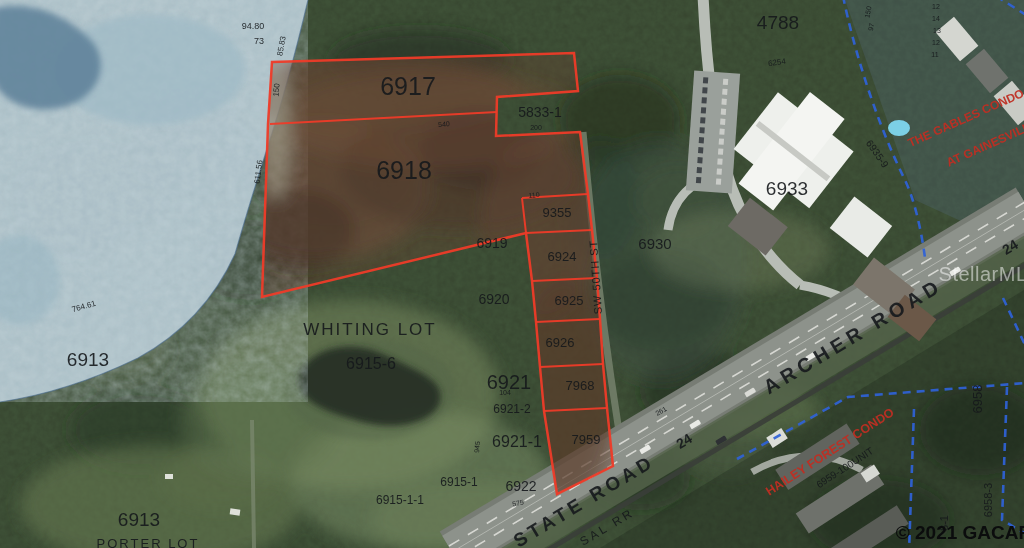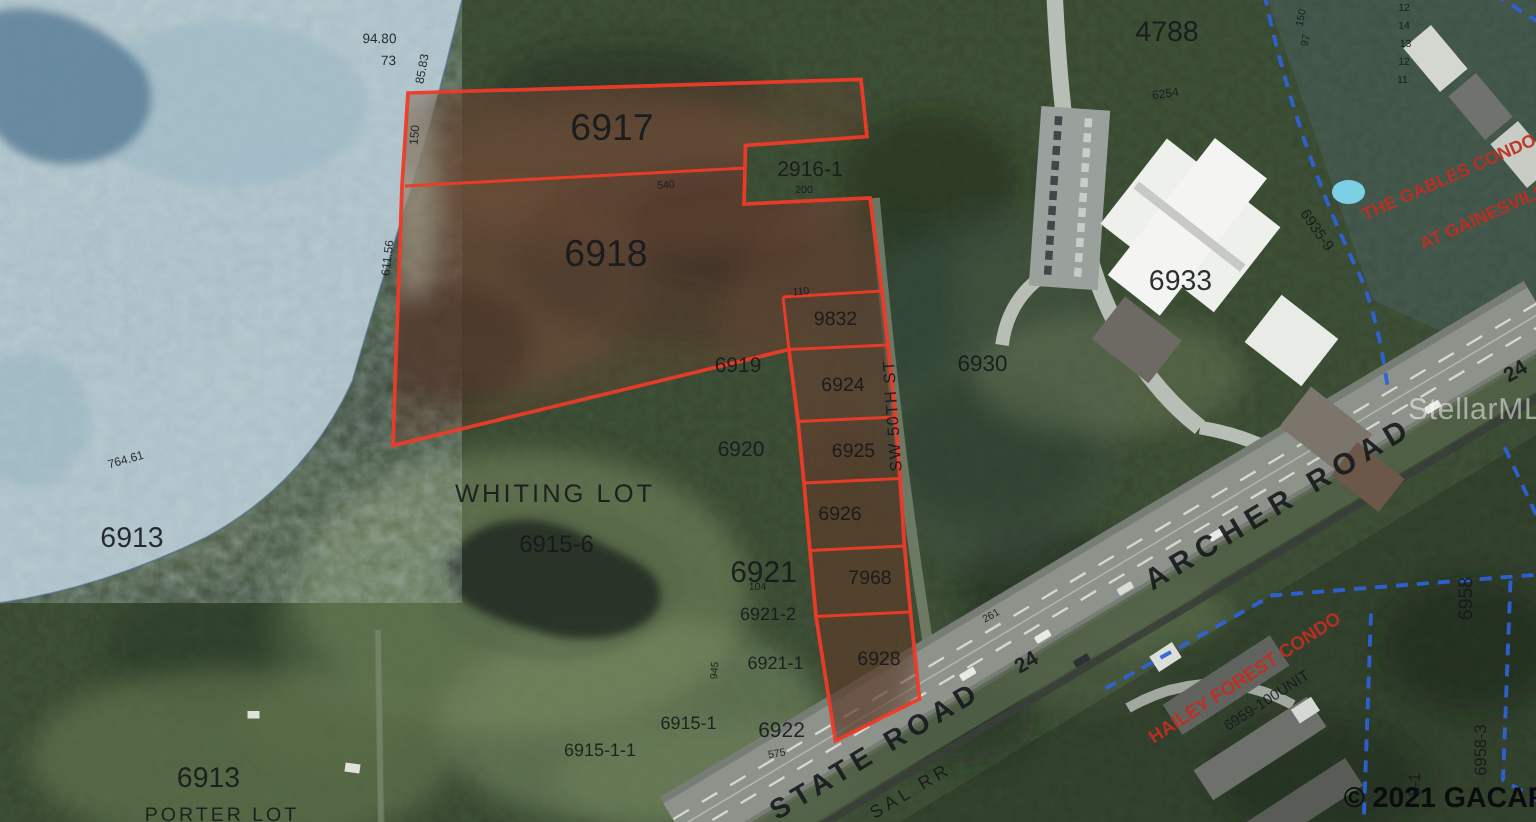--- a/index.html
+++ b/index.html
@@ -228,33 +228,33 @@
           <rect x="716" y="438" width="11" height="5" rx="1" fill="#2e3134"></rect>
         </g>
       <rect x="230" y="509" width="10" height="6" fill="#dfe1da" transform="rotate(8 235 512)"></rect>
       <rect x="165" y="474" width="8" height="5" fill="#dfe1da"></rect>
     </g>
   </svg>
 
   <div class="map-labels">
       <span class="map-label" style="left: 408px; top: 86px; font-size: 25px; transform: translate(-50%, -50%) rotate(0deg);">6917</span>
       <span class="map-label" style="left: 404px; top: 170px; font-size: 25px; transform: translate(-50%, -50%) rotate(0deg);">6918</span>
-      <span class="map-label" style="left: 540px; top: 112px; font-size: 14px; transform: translate(-50%, -50%) rotate(0deg);">2916-1</span>
+      <span class="map-label" style="left: 540px; top: 112px; font-size: 14px; transform: translate(-50%, -50%) rotate(0deg);">5833-1</span>
       <span class="map-label" style="left: 492px; top: 243px; font-size: 14px; transform: translate(-50%, -50%) rotate(0deg);">6919</span>
       <span class="map-label" style="left: 494px; top: 299px; font-size: 14px; transform: translate(-50%, -50%) rotate(0deg);">6920</span>
       <span class="map-label" style="left: 509px; top: 382px; font-size: 20px; transform: translate(-50%, -50%) rotate(0deg);">6921</span>
       <span class="map-label" style="left: 512px; top: 409px; font-size: 12px; transform: translate(-50%, -50%) rotate(0deg);">6921-2</span>
-      <span class="map-label" style="left: 517px; top: 442px; font-size: 12px; transform: translate(-50%, -50%) rotate(0deg); text-align: center;">6921-1</span>
+      <span class="map-label" style="left: 517px; top: 442px; font-size: 16px; transform: translate(-50%, -50%) rotate(0deg); text-align: center;">6921-1</span>
       <span class="map-label" style="left: 521px; top: 486px; font-size: 14px; transform: translate(-50%, -50%) rotate(0deg);">6922</span>
-      <span class="map-label" style="left: 557px; top: 212px; font-size: 13px; transform: translate(-50%, -50%) rotate(0deg);">9832</span>
+      <span class="map-label" style="left: 557px; top: 212px; font-size: 13px; transform: translate(-50%, -50%) rotate(0deg);">9355</span>
       <span class="map-label" style="left: 562px; top: 256px; font-size: 13px; transform: translate(-50%, -50%) rotate(0deg);">6924</span>
       <span class="map-label" style="left: 569px; top: 300px; font-size: 13px; transform: translate(-50%, -50%) rotate(0deg); text-align: center;">6925</span>
       <span class="map-label" style="left: 560px; top: 342px; font-size: 13px; transform: translate(-50%, -50%) rotate(0deg);">6926</span>
       <span class="map-label" style="left: 580px; top: 385px; font-size: 13px; transform: translate(-50%, -50%) rotate(0deg);">7968</span>
-      <span class="map-label" style="left: 586px; top: 439px; font-size: 13px; transform: translate(-50%, -50%) rotate(0deg);">6928</span>
+      <span class="map-label" style="left: 586px; top: 439px; font-size: 13px; transform: translate(-50%, -50%) rotate(0deg);">7959</span>
       <span class="map-label" style="left: 88px; top: 359px; font-size: 19px; transform: translate(-50%, -50%) rotate(0deg);">6913</span>
       <span class="map-label" style="left: 139px; top: 519px; font-size: 19px; transform: translate(-50%, -50%) rotate(0deg);">6913</span>
       <span class="map-label" style="left: 148px; top: 543px; font-size: 13px; transform: translate(-50%, -50%) rotate(0deg); letter-spacing: 2px;">PORTER  LOT</span>
       <span class="map-label" style="left: 370px; top: 329px; font-size: 17px; transform: translate(-50%, -50%) rotate(0deg); letter-spacing: 2px;">WHITING  LOT</span>
       <span class="map-label" style="left: 371px; top: 364px; font-size: 16px; transform: translate(-50%, -50%) rotate(0deg);">6915-6</span>
       <span class="map-label" style="left: 459px; top: 482px; font-size: 12px; transform: translate(-50%, -50%) rotate(0deg);">6915-1</span>
       <span class="map-label" style="left: 400px; top: 500px; font-size: 12px; transform: translate(-50%, -50%) rotate(0deg);">6915-1-1</span>
       <span class="map-label" style="left: 778px; top: 22px; font-size: 19px; transform: translate(-50%, -50%) rotate(0deg);">4788</span>
       <span class="map-label" style="left: 655px; top: 243px; font-size: 15px; transform: translate(-50%, -50%) rotate(0deg);">6930</span>
       <span class="map-label" style="left: 787px; top: 188px; font-size: 19px; transform: translate(-50%, -50%) rotate(0deg);">6933</span>

